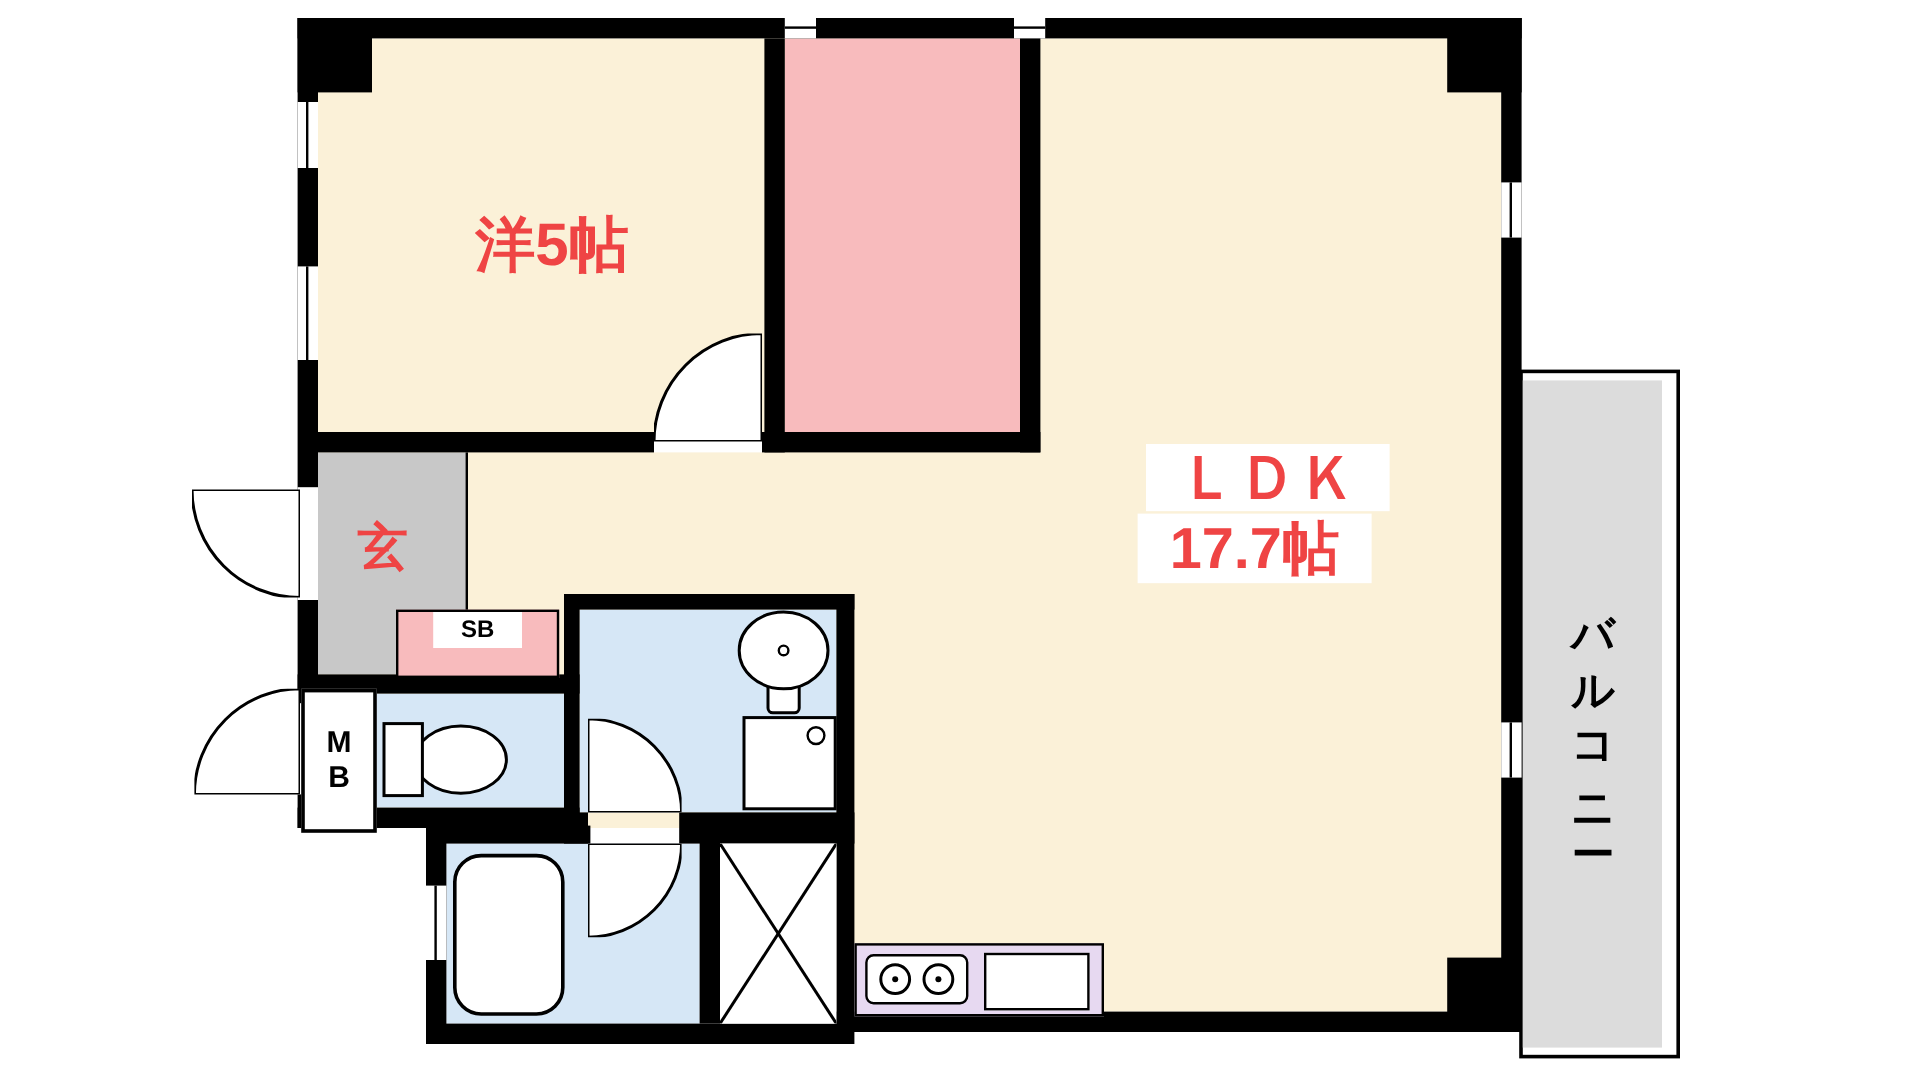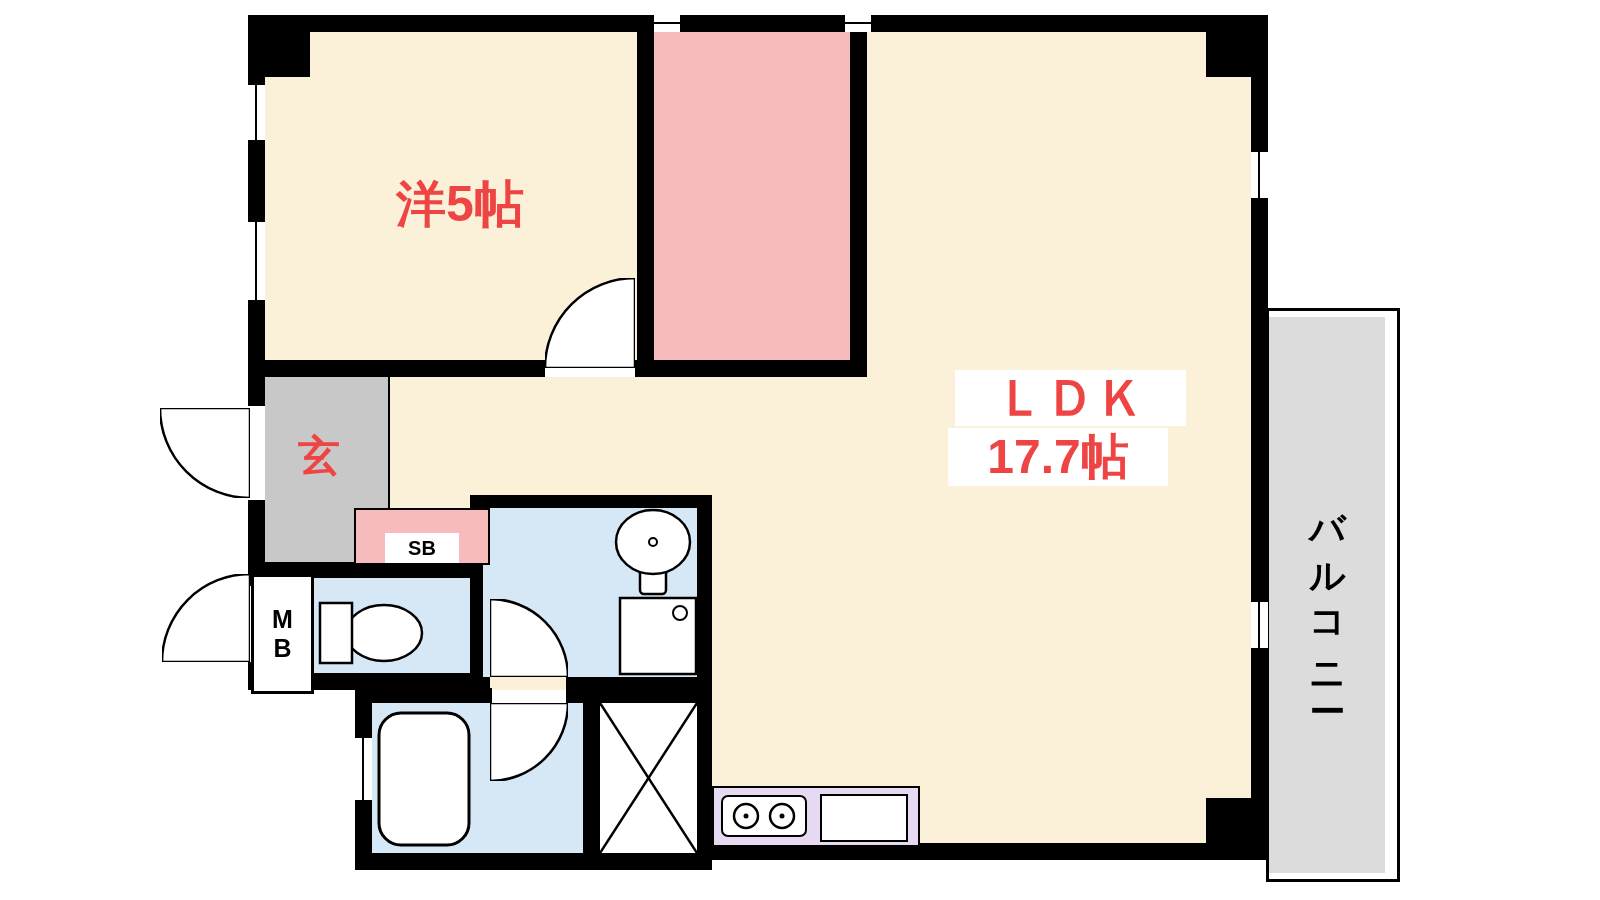--- a/index.html
+++ b/index.html
@@ -98,21 +98,21 @@
     <svg width="78" height="78">
         <path d="M 0 0 L 78 0 A 78 78 0 0 1 0 78 Z" fill="#fff" stroke="#000" stroke-width="2.5"></path>
       </svg>
   </div>
 
   <div class="abs" style="left:251px;top:574px;width:57px;height:114px;background:#fff;border:3px solid #000;display:flex;flex-direction:column;align-items:center;justify-content:center;font-size:25px;font-weight:700;line-height:1.15;color:#000;">
     <span>M</span>
     <span>B</span>
   </div>
 
-  <div class="abs" style="left:354px;top:508px;width:132px;height:53px;background:#F8BBBD;border:2.5px solid #000;display:flex;align-items:flex-end;justify-content:center;">
+  <div class="abs" style="left:330px;top:508px;width:132px;height:53px;background:#F8BBBD;border:2.5px solid #000;display:flex;align-items:flex-start;justify-content:center;">
     <div style="width:74px;height:30px;background:#fff;display:flex;align-items:center;justify-content:center;font-size:20px;font-weight:700;color:#000;">
       <span>SB</span>
     </div>
   </div>
 
   <div class="abs" style="left:600px;top:703px;width:97px;height:150px;background:#fff;">
     <svg width="97" height="150">
       <line x1="0" y1="0" x2="97" y2="150" stroke="#000" stroke-width="2.5"></line>
       <line x1="97" y1="0" x2="0" y2="150" stroke="#000" stroke-width="2.5"></line>
     </svg>
@@ -149,17 +149,17 @@
       <rect x="2" y="2" width="84" height="40" rx="6" fill="#fff" stroke="#000" stroke-width="2"></rect>
       <circle cx="26" cy="22" r="12" fill="#fff" stroke="#000" stroke-width="2.5"></circle>
       <circle cx="62" cy="22" r="12" fill="#fff" stroke="#000" stroke-width="2.5"></circle>
       <circle cx="26" cy="22" r="2.5" fill="#000"></circle>
       <circle cx="62" cy="22" r="2.5" fill="#000"></circle>
     </svg>
   </div>
   <div class="abs" style="left:820px;top:794px;width:84px;height:44px;background:#fff;border:2.5px solid #000;"></div>
 
   <div class="label" style="left:310px;top:168px;width:300px;height:72px;font-size:50px;">洋5帖</div>
-  <div class="label" style="left:955px;top:370px;width:231px;height:56px;font-size:50px;background:#fff;">ＬＤＫ</div>
-  <div class="label" style="left:948px;top:428px;width:220px;height:58px;font-size:48px;background:#fff;">17.7帖</div>
+  <div class="label" style="left:955px;top:370px;width:203px;height:56px;font-size:50px;background:#fff;">ＬＤＫ</div>
+  <div class="label" style="left:948px;top:428px;width:195px;height:58px;font-size:48px;background:#fff;">17.7帖</div>
   <div class="label" style="left:283px;top:425px;width:72px;height:62px;font-size:42px;">玄</div>
 
 </div>
 
 </body></html>

